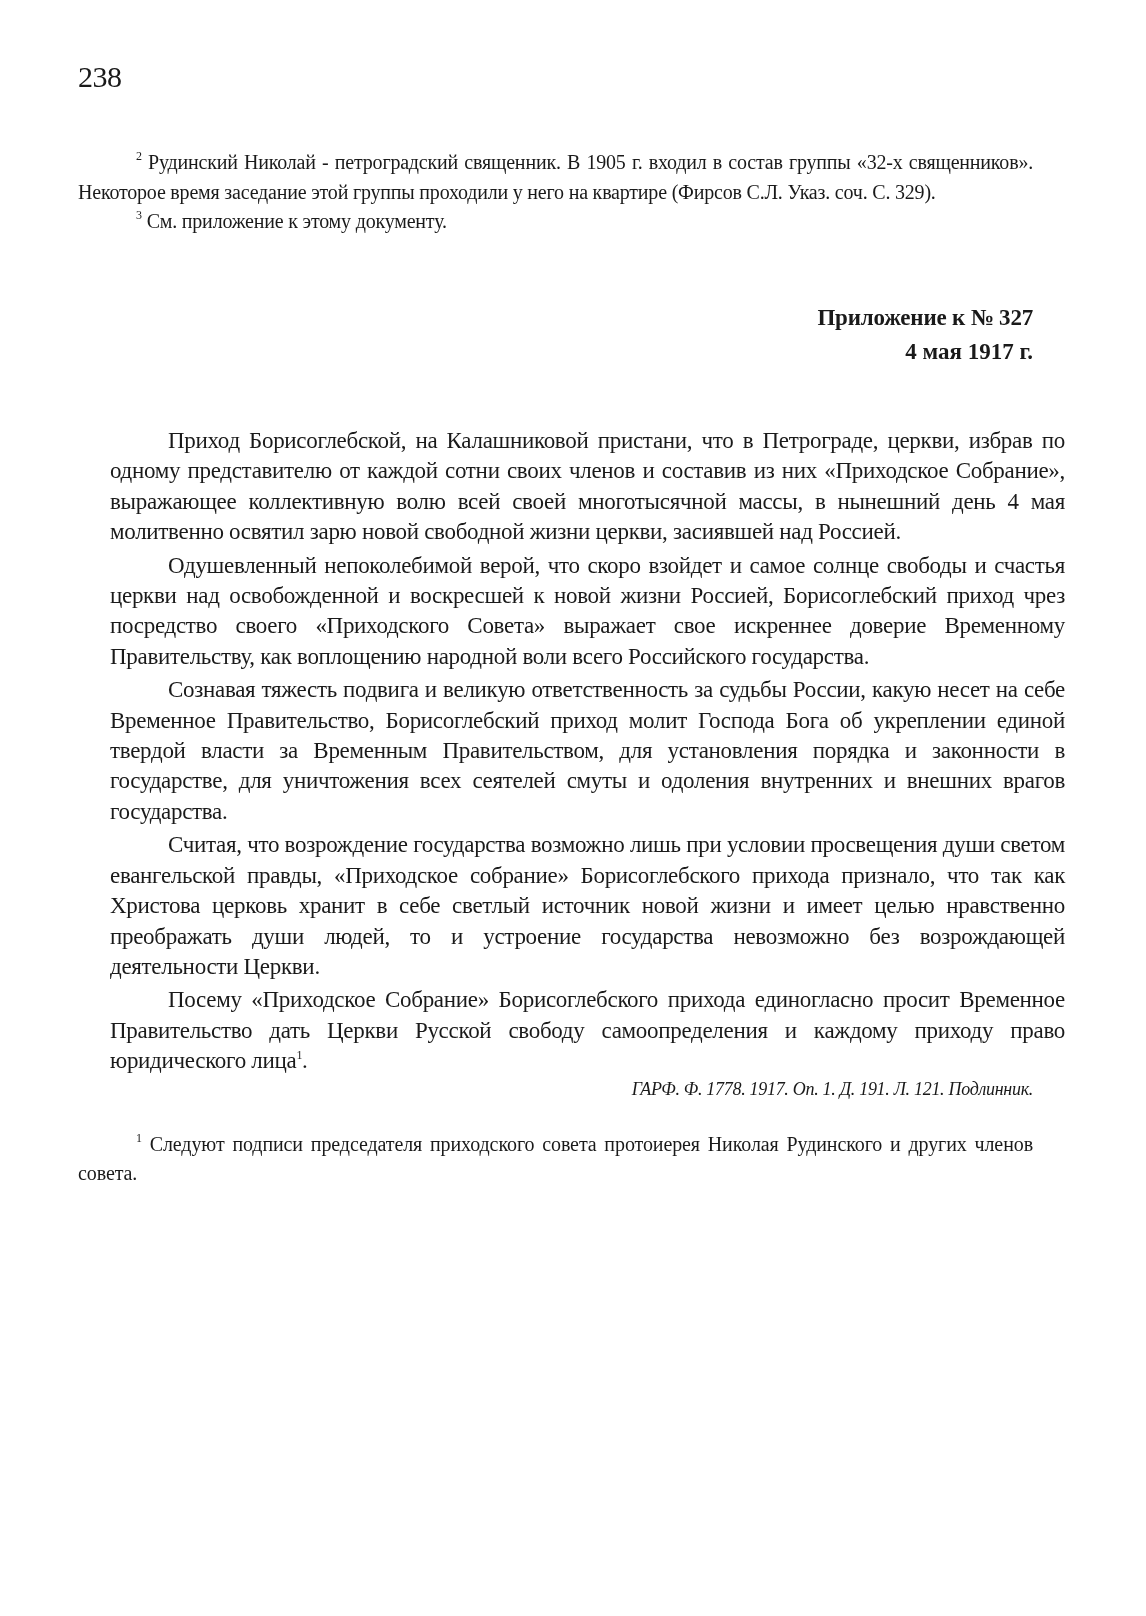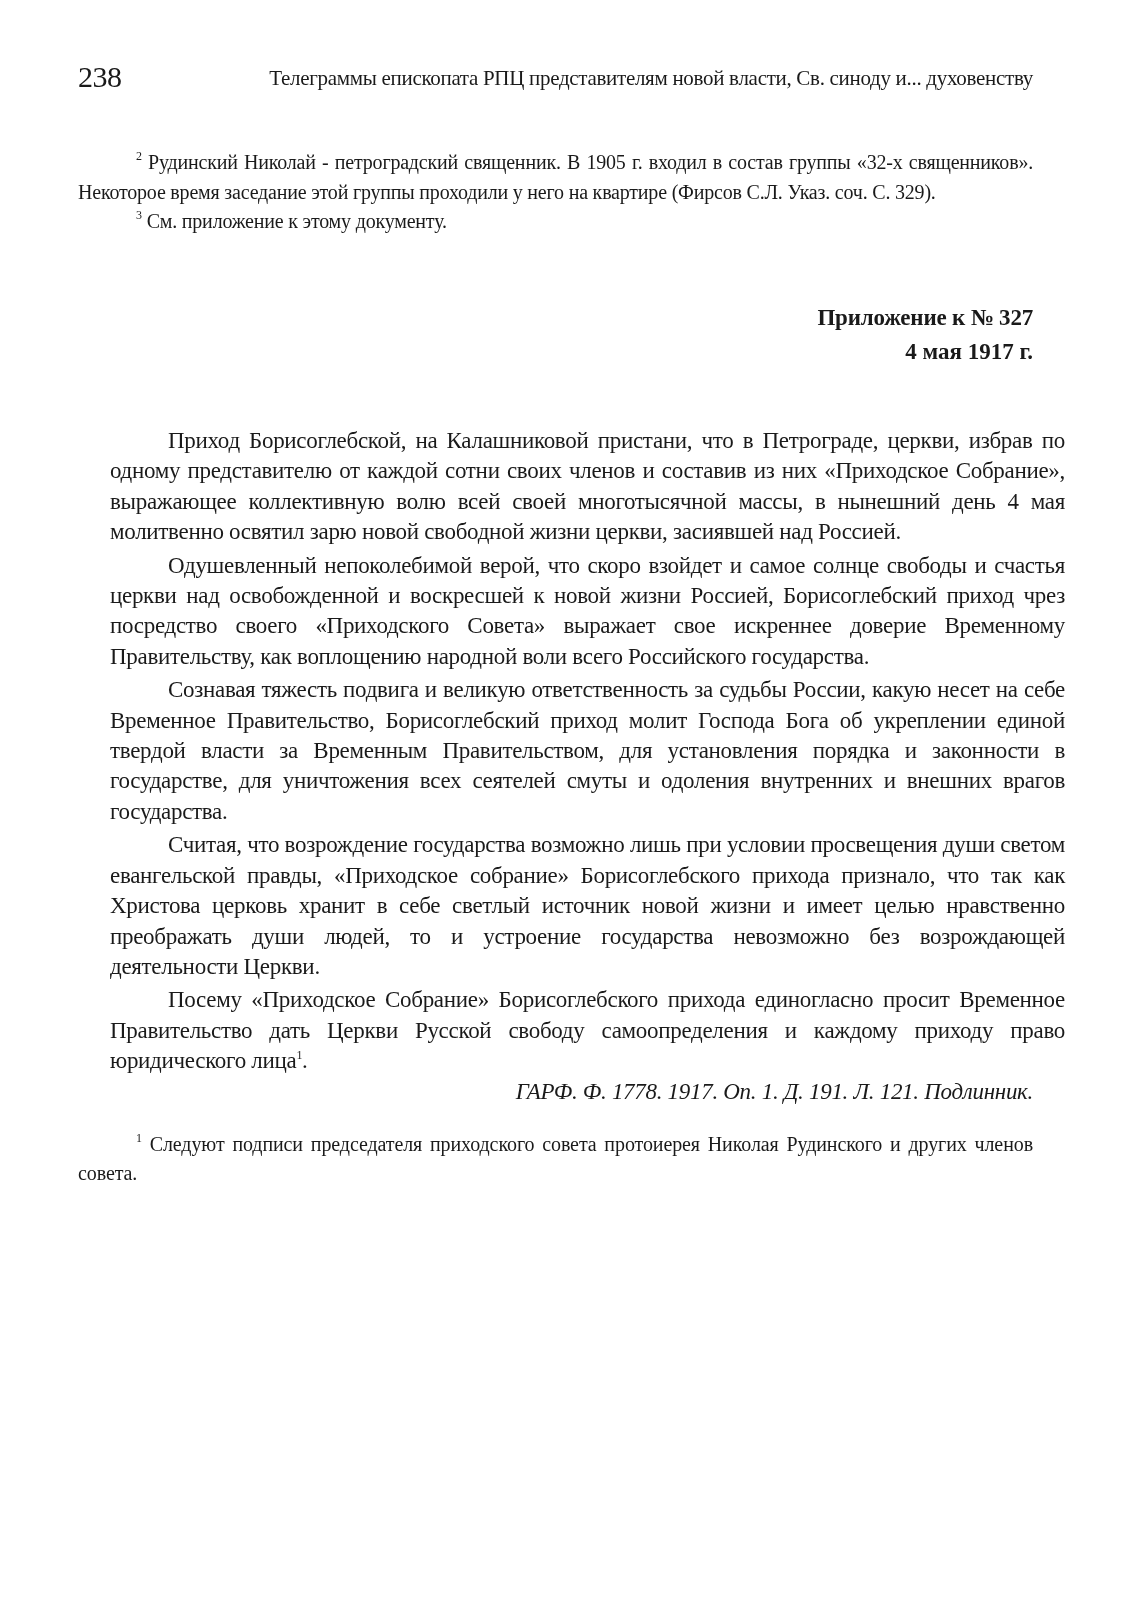--- a/index.html
+++ b/index.html
@@ -17,32 +17,31 @@
     .fn { margin: 0; text-indent: 58px; }
     sup { font-size: 12px; vertical-align: 9px; line-height: 0; }
 
     .appendix { position: absolute; top: 303px; left: 0; width: 955px; }
     .appendix-label { text-align: right; font-weight: bold; font-size: 23px; line-height: 30px; letter-spacing: -0.2px; }
     .appendix-title { font-weight: bold; font-size: 23px; line-height: 30px; text-indent: 58px; text-align: justify; letter-spacing: 0.6px; margin-top: 2px; }
     .appendix-date { text-align: right; font-weight: bold; font-size: 23px; line-height: 30px; margin-top: 4px; }
 
     .body-text { position: absolute; top: 426px; left: 8px; width: 955px; font-size: 23px; line-height: 30.4px; text-align: justify; letter-spacing: -0.3px; margin-left: 24px; }
     .para { margin: 0 0 3px 0; text-indent: 58px; }
-    .source { position: absolute; top: 1079px; right: 0; font-style: italic; font-size: 23px; letter-spacing: -0.3px; }
+    .source { position: absolute; top: 1079px; right: 0; font-style: italic; font-size: 18px; letter-spacing: -0.3px; }
     .footnote-bottom { position: absolute; top: 1110px; left: 0; width: 955px; font-size: 20px; line-height: 29px; text-align: justify; text-indent: 58px; letter-spacing: -0.1px; }
     .it { }
   </style>
 </head>
 <body>
 
 <div class="page">
 
   <div class="header">
     <span class="page-number">238</span>
-    <span class="running-title">Телеграммы епископата РПЦ представителям новой власти, Св. синоду и... духовенству</span>
   </div>
 
   <div class="footnotes-top">
     <p class="fn"><sup>2</sup> <span>Рудинский Николай - петроградский священник. В 1905 г. входил в состав группы «32-х священников». Некоторое время заседание этой группы проходили у него на квартире </span><span class="it">(Фирсов С.Л.</span><span> Указ. соч. С. 329).</span></p>
     <p class="fn"><sup>3</sup> <span>См. приложение к этому документу.</span></p>
   </div>
 
   <div class="appendix">
     <div class="appendix-label">Приложение к № 327</div>
     <div class="appendix-date">4 мая 1917 г.</div>

